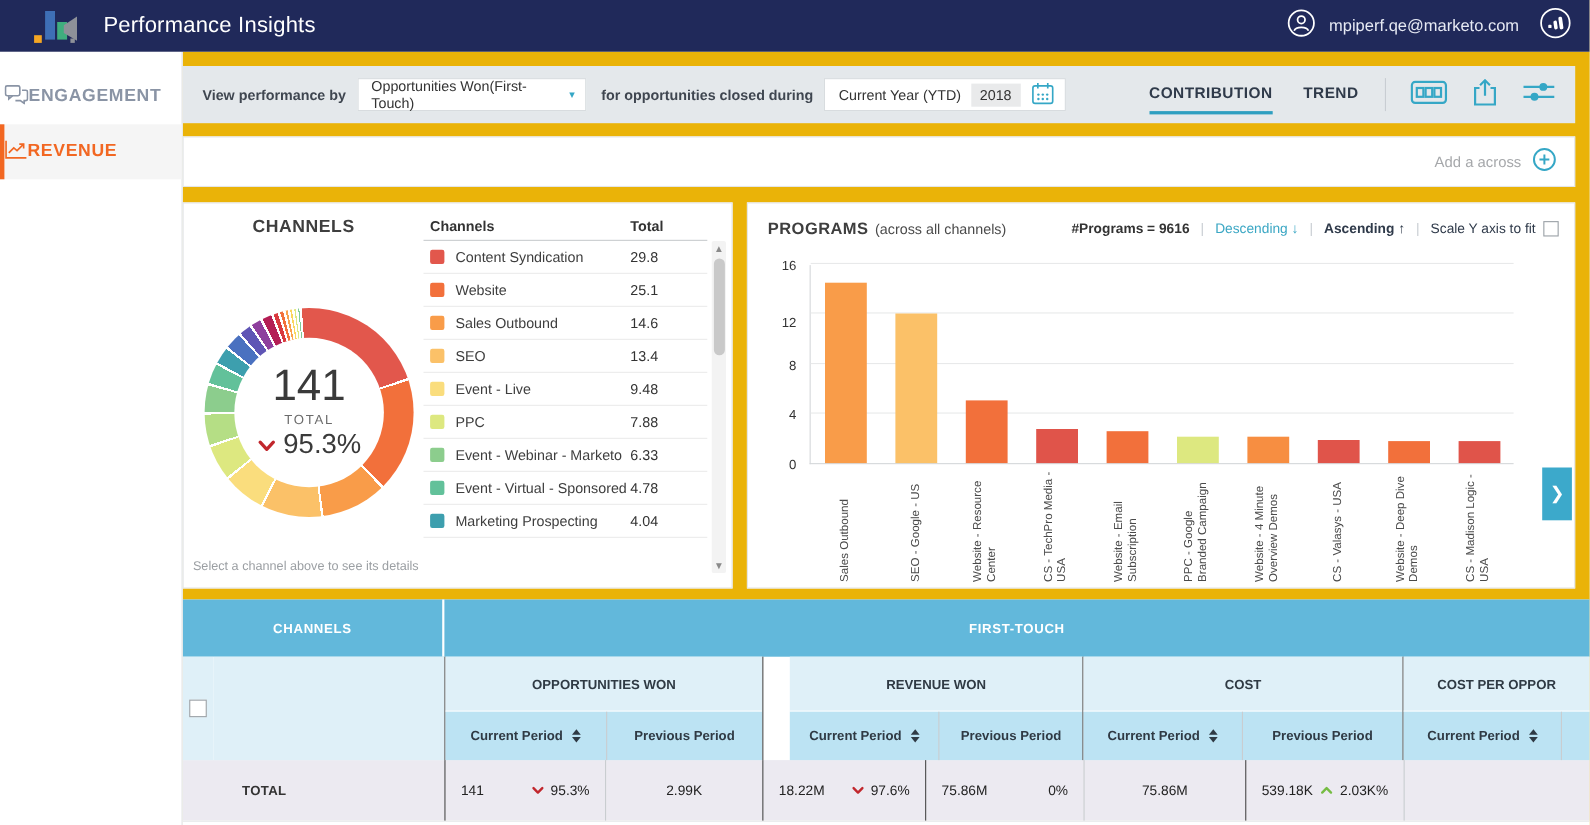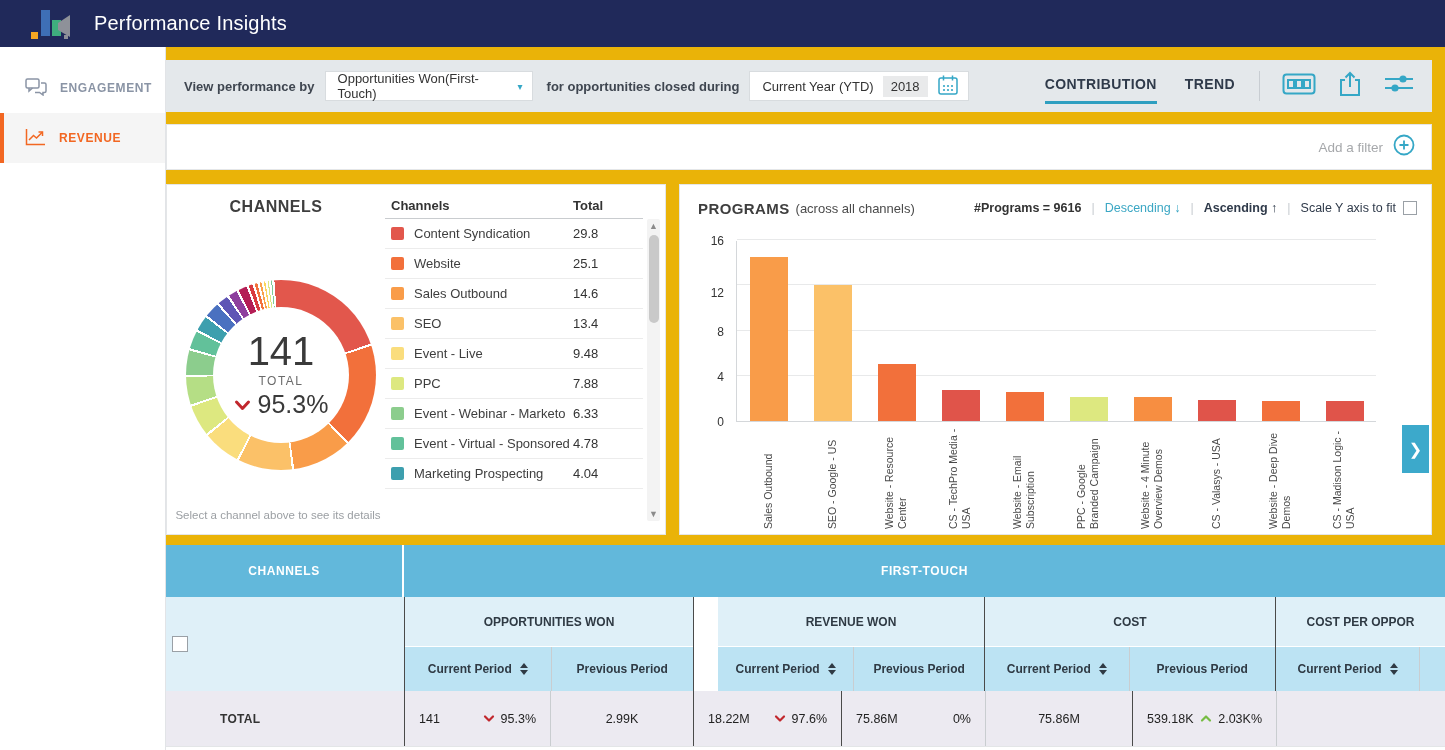--- a/index.html
+++ b/index.html
@@ -7,21 +7,21 @@
 
   
   .app-header { position:absolute; left:0; top:0; width:1445px; height:47px; background:#20295A; display:flex; align-items:center; padding:0 16px; z-index:10; }
   .logo { display:flex; align-items:center; margin-left:12px; }
   .app-title { color:#FFFFFF; font-size:20px; font-weight:400; margin-left:22px; letter-spacing:0.2px; }
   .hdr-right { margin-left:auto; display:flex; align-items:center; gap:12px; }
   .hdr-email { color:#E7EAF4; font-size:15px; }
 
   
   .sidebar { position:absolute; left:0; top:47px; width:166px; height:703px; background:#FFFFFF; border-right:1px solid #E2E4E7; z-index:5; }
-  .side-item { height:50px; display:flex; align-items:center; padding-left:21px; gap:13px; color:#8A94A5; font-size:12px; font-weight:bold; letter-spacing:0.6px; cursor:pointer; border-left:4px solid transparent; }
+  .side-item { height:50px; display:flex; align-items:center; color:#8A94A5; font-size:16px; font-weight:bold; letter-spacing:0.6px; cursor:pointer; border-left:4px solid transparent; }
   .side-item:first-child { margin-top:16px; }
   .side-item svg { stroke:#8A94A5; }
   .side-item.active { background:#F5F5F5; border-left:4px solid #F26722; color:#F26722; }
   .side-item.active svg { stroke:#F26722; }
 
   
   .main { position:absolute; left:166px; top:47px; width:1279px; height:703px; background:#eab308; }
 
   .toolbar { position:absolute; left:0; top:13px; width:1266px; height:52px; background:#E4E8EB; display:flex; align-items:center; padding:0 18px; }
   .tb-label { font-size:13px; font-weight:bold; color:#3F4650; }
@@ -123,20 +123,38 @@
   <span class="logo">
     <svg width="44" height="34" viewBox="0 0 44 34">
       <rect x="3" y="25" width="7" height="7" fill="#F5A623"></rect>
       <rect x="13" y="3" width="9" height="26" fill="#3E6FB6"></rect>
       <rect x="24" y="13" width="9" height="16" fill="#3FAE7E"></rect>
       <polygon points="30,16 42,8 42,30 30,23" fill="#8E9199"></polygon>
       <rect x="36" y="28" width="4" height="4" fill="#8E9199"></rect>
     </svg>
   </span>
   <span class="app-title">Performance Insights</span>
+  <span class="hdr-right">
+    <span>
+      <svg width="26" height="26" viewBox="0 0 26 26" fill="none" stroke="#FFFFFF" stroke-width="1.6">
+        <circle cx="13" cy="13" r="11.5"></circle>
+        <circle cx="13" cy="10" r="3.4"></circle>
+        <path d="M6.5 20 C8 15.8 18 15.8 19.5 20"></path>
+      </svg>
+    </span>
+    <span class="hdr-email">mpiperf.qe@marketo.com</span>
+    <span style="margin-left:6px;">
+      <svg width="30" height="30" viewBox="0 0 30 30" fill="none">
+        <circle cx="15" cy="15" r="13" stroke="#FFFFFF" stroke-width="1.6"></circle>
+        <rect x="8.5" y="16.5" width="3" height="3" rx="0.8" fill="#FFF"></rect>
+        <rect x="13" y="13" width="3.2" height="8" rx="1.4" fill="#FFF" transform="rotate(-8 13 13)"></rect>
+        <rect x="17.5" y="9.5" width="3.4" height="11.5" rx="1.5" fill="#FFF" transform="rotate(-8 17.5 9.5)"></rect>
+      </svg>
+    </span>
+  </span>
 </div>
 
 <div class="sidebar">
   <div class="side-item">
     <span>
       <svg width="22" height="18" viewBox="0 0 22 18" fill="none" stroke-width="1.5">
         <rect x="1" y="1" width="13" height="9" rx="1.5"></rect>
         <path d="M4 10 L4 13 L7.5 10"></path>
         <path d="M16 5 L19.5 5 A1.5 1.5 0 0 1 21 6.5 L21 13 A1.5 1.5 0 0 1 19.5 14.5 L18 14.5 L18 17 L14.5 14.5 L10 14.5"></path>
       </svg>
@@ -209,21 +227,21 @@
           <path d="M1 6 L29 6"></path>
             <circle cx="19" cy="6" r="2.6" fill="#35A7C6"></circle>
           <path d="M1 15 L29 15"></path>
             <circle cx="11" cy="15" r="2.6" fill="#35A7C6"></circle>
         </svg>
       </span>
     </span>
   </div>
 
   <div class="filterbar">
-    <span class="addfilter-label">Add a filter</span>
+    <span class="addfilter-label">Add a across</span>
     <span>
       <svg width="22" height="22" viewBox="0 0 22 22" fill="none" stroke="#35A7C6" stroke-width="1.8">
         <circle cx="11" cy="11" r="9.5"></circle>
         <path d="M11 6.5 L11 15.5 M6.5 11 L15.5 11"></path>
       </svg>
     </span>
   </div>
 
   <div class="panel channels-panel">
     <div class="ch-title">CHANNELS</div>

